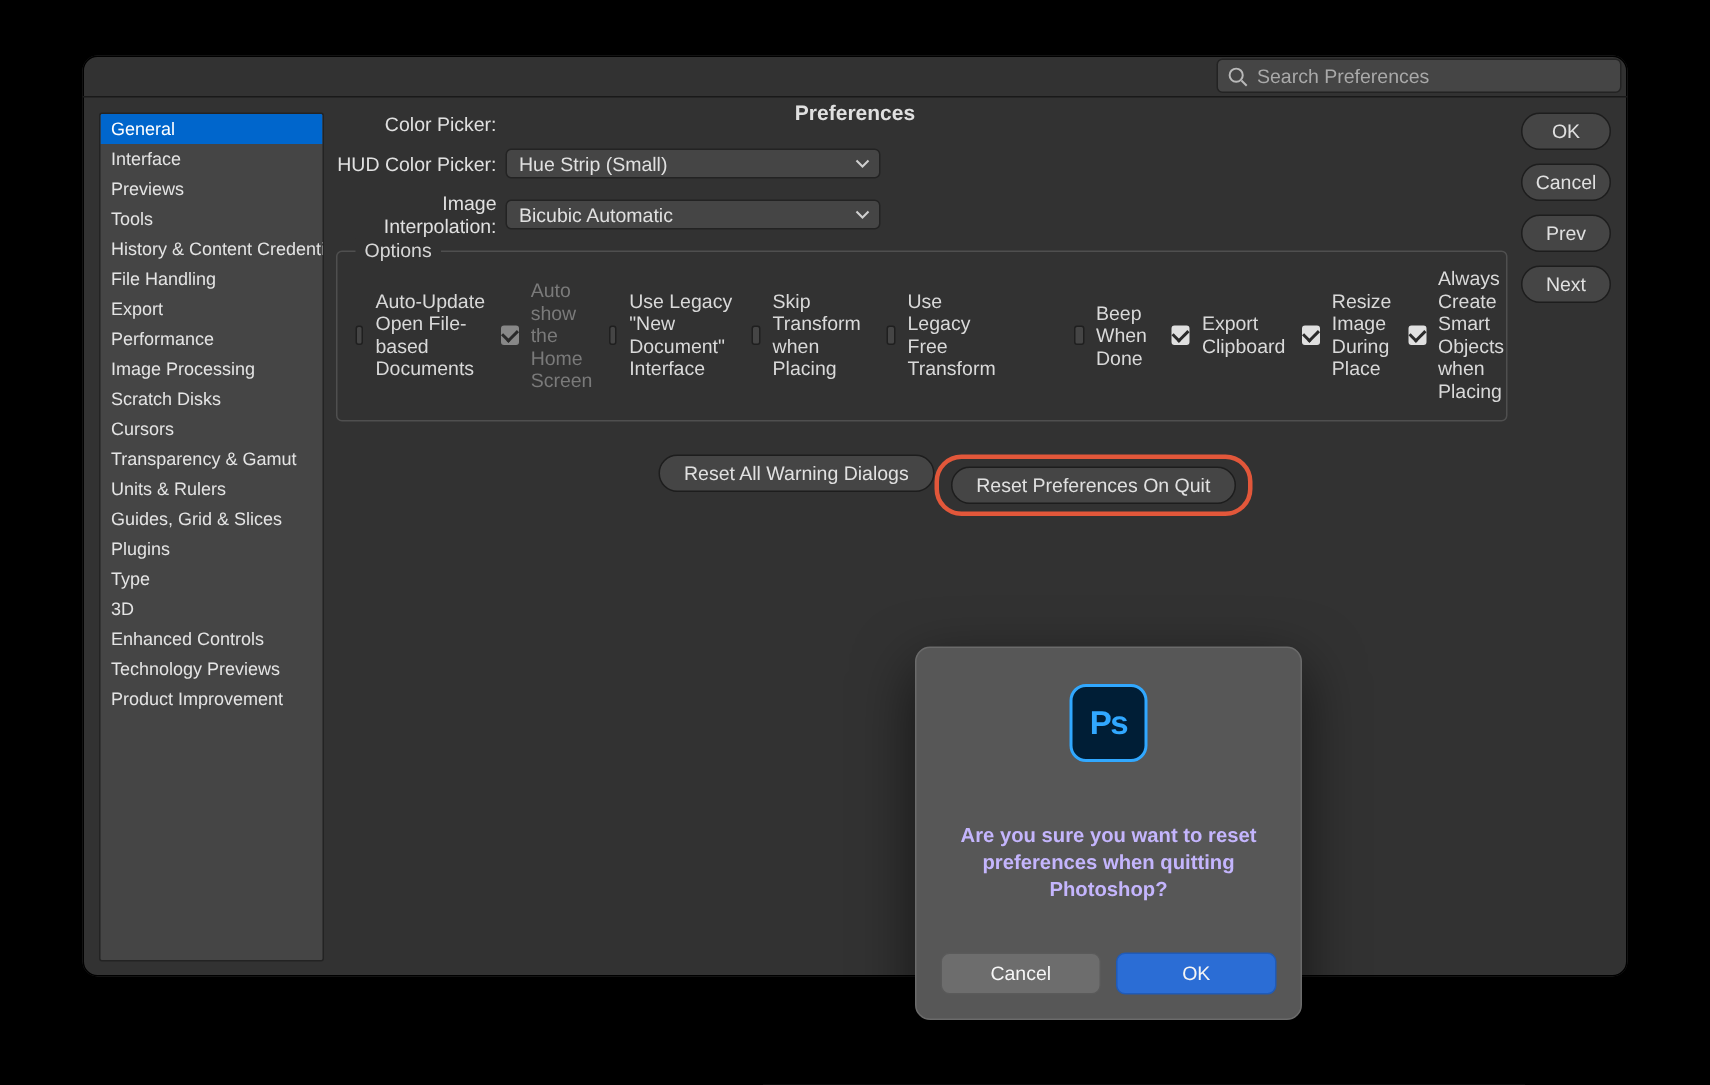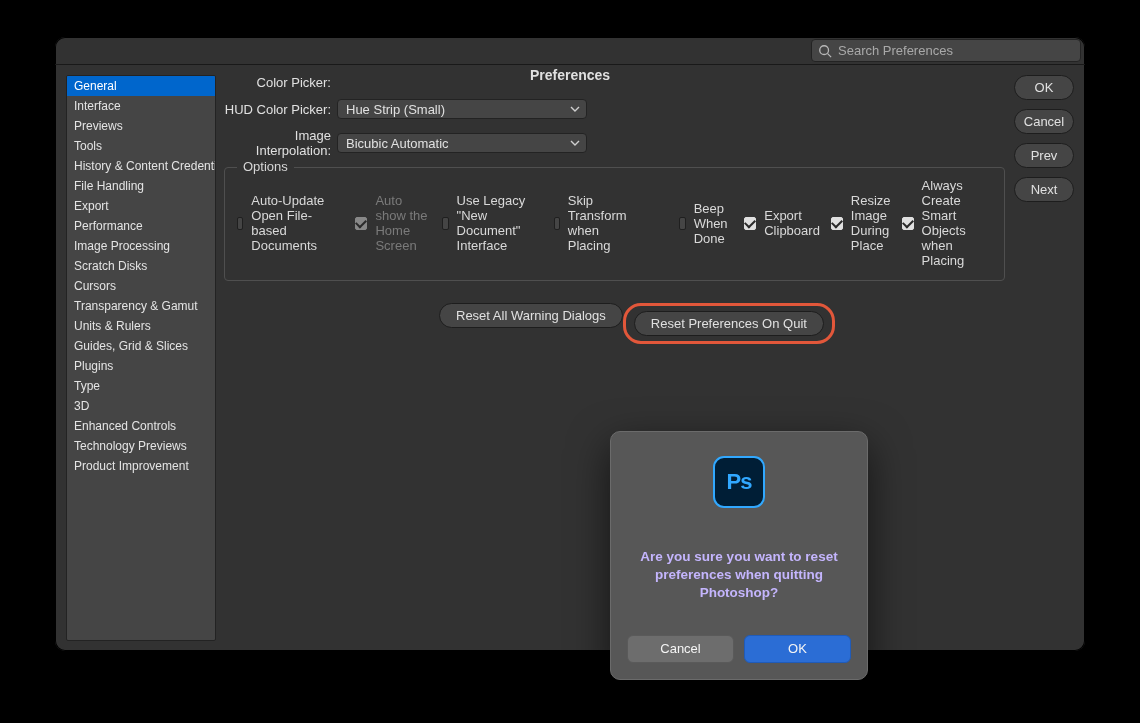--- a/index.html
+++ b/index.html
@@ -291,20 +291,24 @@
                 <span>Auto show the Home Screen</span>
               </div>
               <div class="checkrow">
                 <div class="checkbox"></div>
                 <span>Use Legacy "New Document" Interface</span>
               </div>
               <div class="checkrow">
                 <div class="checkbox"></div>
                 <span>Skip Transform when Placing</span>
               </div>
+              <div class="checkrow">
+                <div class="checkbox"></div>
+                <span>Use Legacy Free Transform</span>
+              </div>
             </div>
           <div class="options-col" id="opts-right">
               <div class="checkrow">
                 <div class="checkbox"></div>
                 <span>Beep When Done</span>
               </div>
               <div class="checkrow">
                 <div class="checkbox checked"></div>
                 <span>Export Clipboard</span>
               </div>

